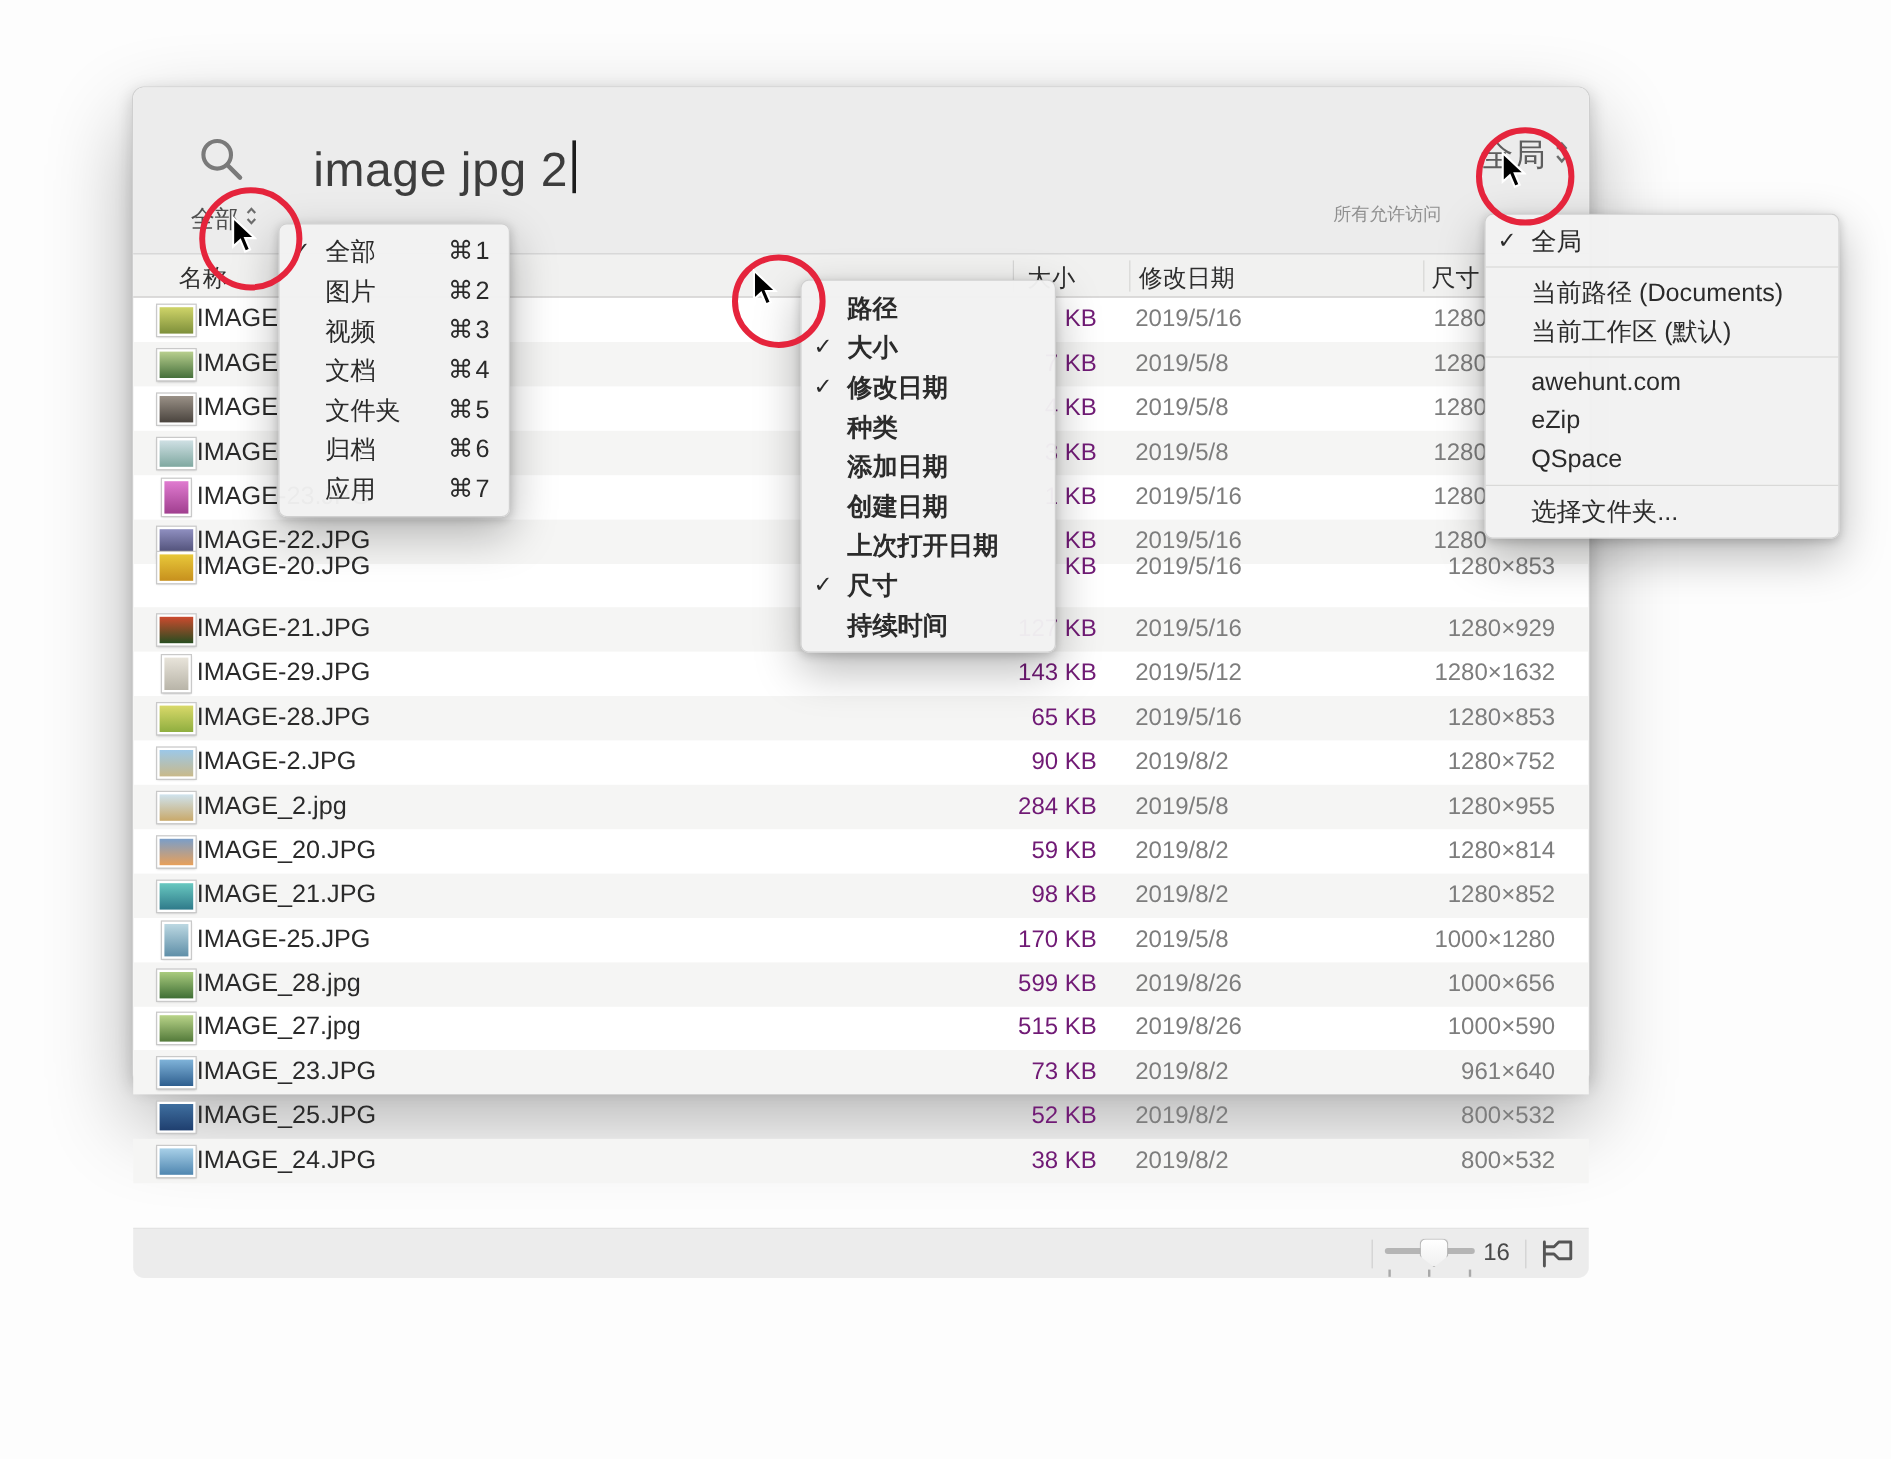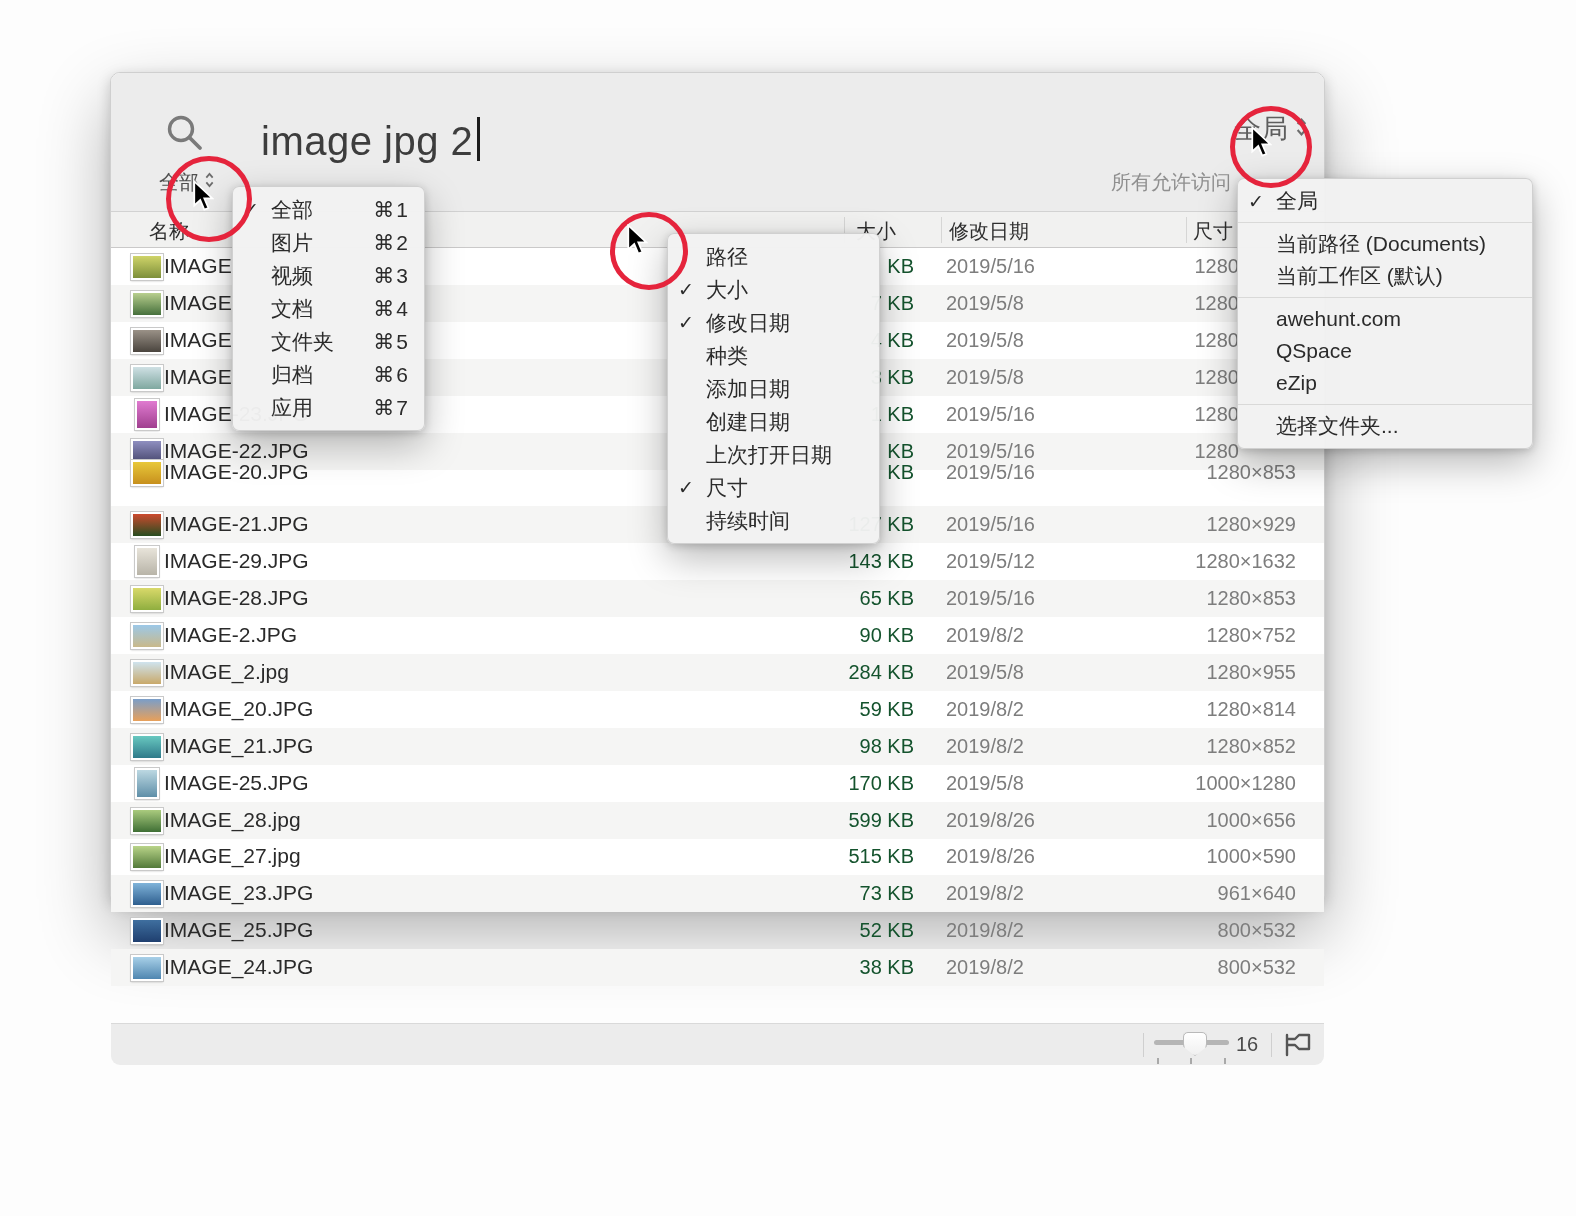--- a/index.html
+++ b/index.html
@@ -9,40 +9,40 @@
   .window{position:absolute;left:110px;top:72px;width:1215px;height:832px;background:#fff;
     border-radius:10px;box-shadow:0 30px 70px rgba(0,0,0,.30),0 4px 14px rgba(0,0,0,.18);
     border:1px solid #cfcfcf;box-sizing:border-box;}
   .chrome{position:absolute;left:0;top:0;width:100%;height:138px;background:#ececec;
     border-radius:9px 9px 0 0;}
   .search-icon{position:absolute;left:54px;top:40px;width:40px;height:40px;color:#7a7a7a;}
   .query{position:absolute;left:150px;top:44px;font-size:40px;color:#3d3d3d;letter-spacing:.5px;white-space:pre;}
   .caret{display:inline-block;width:3px;height:44px;background:#1c1c1c;vertical-align:-6px;margin-left:4px;}
   .scope-dd{position:absolute;left:48px;top:96px;font-size:20px;color:#4f4f4f;display:flex;align-items:center;gap:5px;}
   .target-dd{position:absolute;left:1123px;top:38px;font-size:27px;color:#5e5e5e;display:flex;align-items:center;gap:7px;}
-  .target-sub{position:absolute;left:1000px;top:96px;font-size:20px;color:#8f8f8f;white-space:nowrap;width:240px;overflow:hidden;}
+  .target-sub{position:absolute;left:1000px;top:96px;font-size:15px;color:#8f8f8f;white-space:nowrap;width:240px;overflow:hidden;}
   .updown{display:inline-block;}
   
   .thead{position:absolute;left:0;top:138px;width:100%;height:37px;background:#f1f1f0;
     border-top:1px solid #d2d2d2;border-bottom:1px solid #cac9c9;box-sizing:border-box;}
   .th{position:absolute;top:6px;font-size:20px;color:#2e2e2e;}
   .th-name{left:38px;}
   .th-size{left:745px;}
   .th-date{left:838px;}
   .th-dims{left:1082px;}
   .vdiv{position:absolute;top:5px;width:1px;height:26px;background:#d6d6d5;}
   .rows{position:absolute;left:0;top:175px;width:100%;height:775px;}
   .row{position:absolute;left:0;width:100%;height:37px;}
   .row.alt{background:#f5f5f4;}
   .thumb{position:absolute;left:20px;top:6px;width:28px;height:22px;background:#fff;
     border:2px solid #fff;outline:1px solid #c9c9c9;box-shadow:0 1px 2px rgba(0,0,0,.25);box-sizing:content-box;}
   .thumb.portrait{left:24px;top:3px;width:20px;height:27px;}
   .thumb .pix{width:100%;height:100%;}
   .cell-name{position:absolute;left:53px;top:6px;font-size:21px;color:#2a2a2a;white-space:nowrap;}
-  .cell-size{position:absolute;right:410px;top:7px;font-size:20px;color:#14532d;white-space:nowrap;}
+  .cell-size{position:absolute;right:410px;top:7px;font-size:20px;color:#701a75;white-space:nowrap;}
   .cell-date{position:absolute;left:835px;top:7px;font-size:20px;color:#7d7d7d;white-space:nowrap;}
   .cell-dims{position:absolute;right:28px;top:7px;font-size:20px;color:#7d7d7d;white-space:nowrap;}
   .dims-spacer{display:inline-block;width:57px;}
   
   .tfoot{position:absolute;left:0;top:950px;width:100%;height:42px;background:#ececec;
     border-top:1px solid #d9d9d9;border-radius:0 0 9px 9px;box-sizing:border-box;}
   .fdiv{position:absolute;top:9px;width:1px;height:24px;background:#cfcfcf;}
   .slider{position:absolute;left:1043px;top:8px;width:75px;height:26px;}
   .slider .track{position:absolute;left:0;top:8px;width:100%;height:5px;background:#b5b5b5;border-radius:3px;}
   .slider .thumb-h{position:absolute;left:29px;top:0px;width:22px;height:22px;background:linear-gradient(#fff,#f0f0f0);
@@ -56,21 +56,21 @@
     border-radius:7px;box-shadow:0 14px 38px rgba(0,0,0,.28),0 2px 8px rgba(0,0,0,.18);
     padding:6px 0;box-sizing:border-box;z-index:40;}
   .mi{display:flex;align-items:center;font-size:21px;color:#2b2b2b;padding:0 14px 0 10px;white-space:nowrap;}
   .mi .chk{width:28px;font-size:19px;color:#2b2b2b;flex:none;}
   .mi .lbl{flex:1;}
   .mi .sc{color:#2b2b2b;margin-left:26px;letter-spacing:2px;}
   .msep{height:1px;background:#d9d9d8;margin:5px 0;}
   #type-menu{left:232px;top:186px;width:193px;}
   #type-menu .mi{height:33px;}
   #col-menu{left:667px;top:233px;width:213px;}
-  #col-menu .mi{height:33px;}
+  #col-menu .mi{height:33px;font-weight:bold;}
   #scope-menu{left:1237px;top:178px;width:296px;}
   #scope-menu .mi{height:32px;}
   
   .ring{position:absolute;border:5px solid #e5243c;border-radius:50%;z-index:60;}
   .cursor{position:absolute;z-index:70;width:22px;height:32px;}
 </style>
 </head>
 <body>
 
 <div class="stage">
@@ -411,25 +411,25 @@
         <span class="chk"></span>
         <span class="lbl">当前工作区 (默认)</span>
       </div>
       <div class="msep"></div>
       <div class="mi">
         <span class="chk"></span>
         <span class="lbl">awehunt.com</span>
       </div>
       <div class="mi">
         <span class="chk"></span>
+        <span class="lbl">eZip</span>
+      </div>
+      <div class="mi">
+        <span class="chk"></span>
         <span class="lbl">QSpace</span>
-      </div>
-      <div class="mi">
-        <span class="chk"></span>
-        <span class="lbl">eZip</span>
       </div>
       <div class="msep"></div>
       <div class="mi">
         <span class="chk"></span>
         <span class="lbl">选择文件夹...</span>
       </div>
     </div>
 
   <div class="ring" style="left:166px;top:156px;width:76px;height:76px"></div>
   <div class="ring" style="left:610px;top:212px;width:68px;height:68px"></div>

